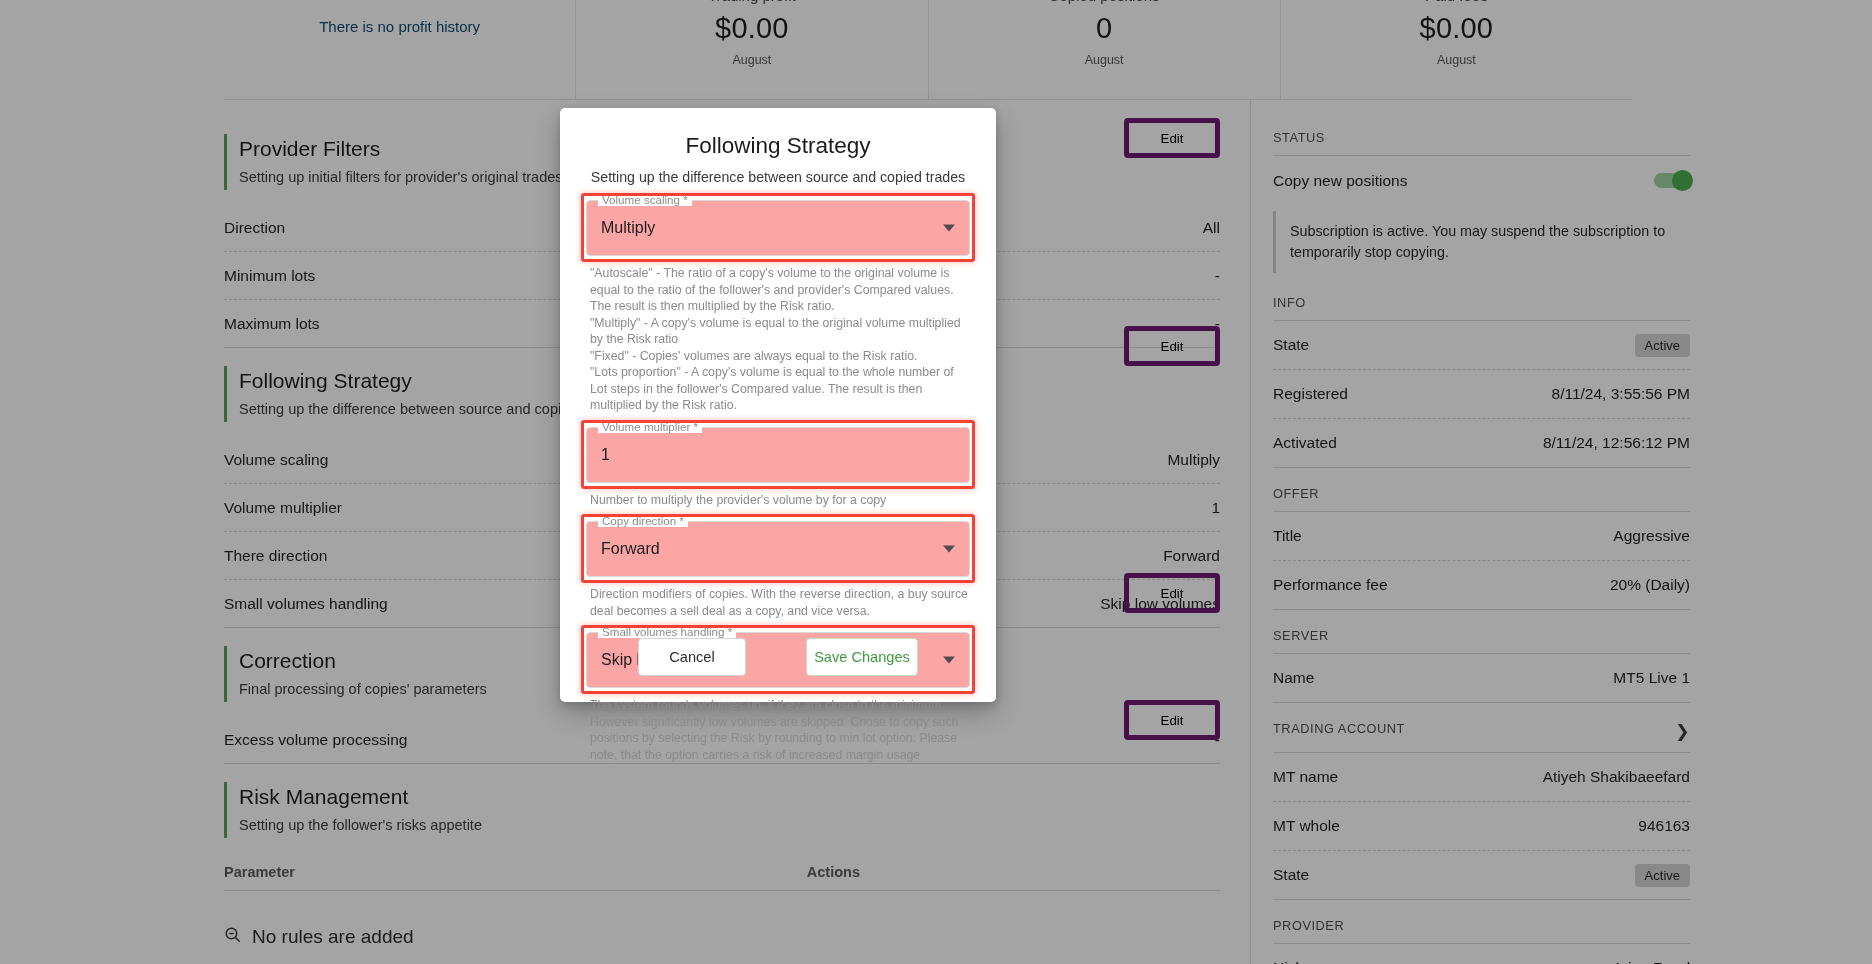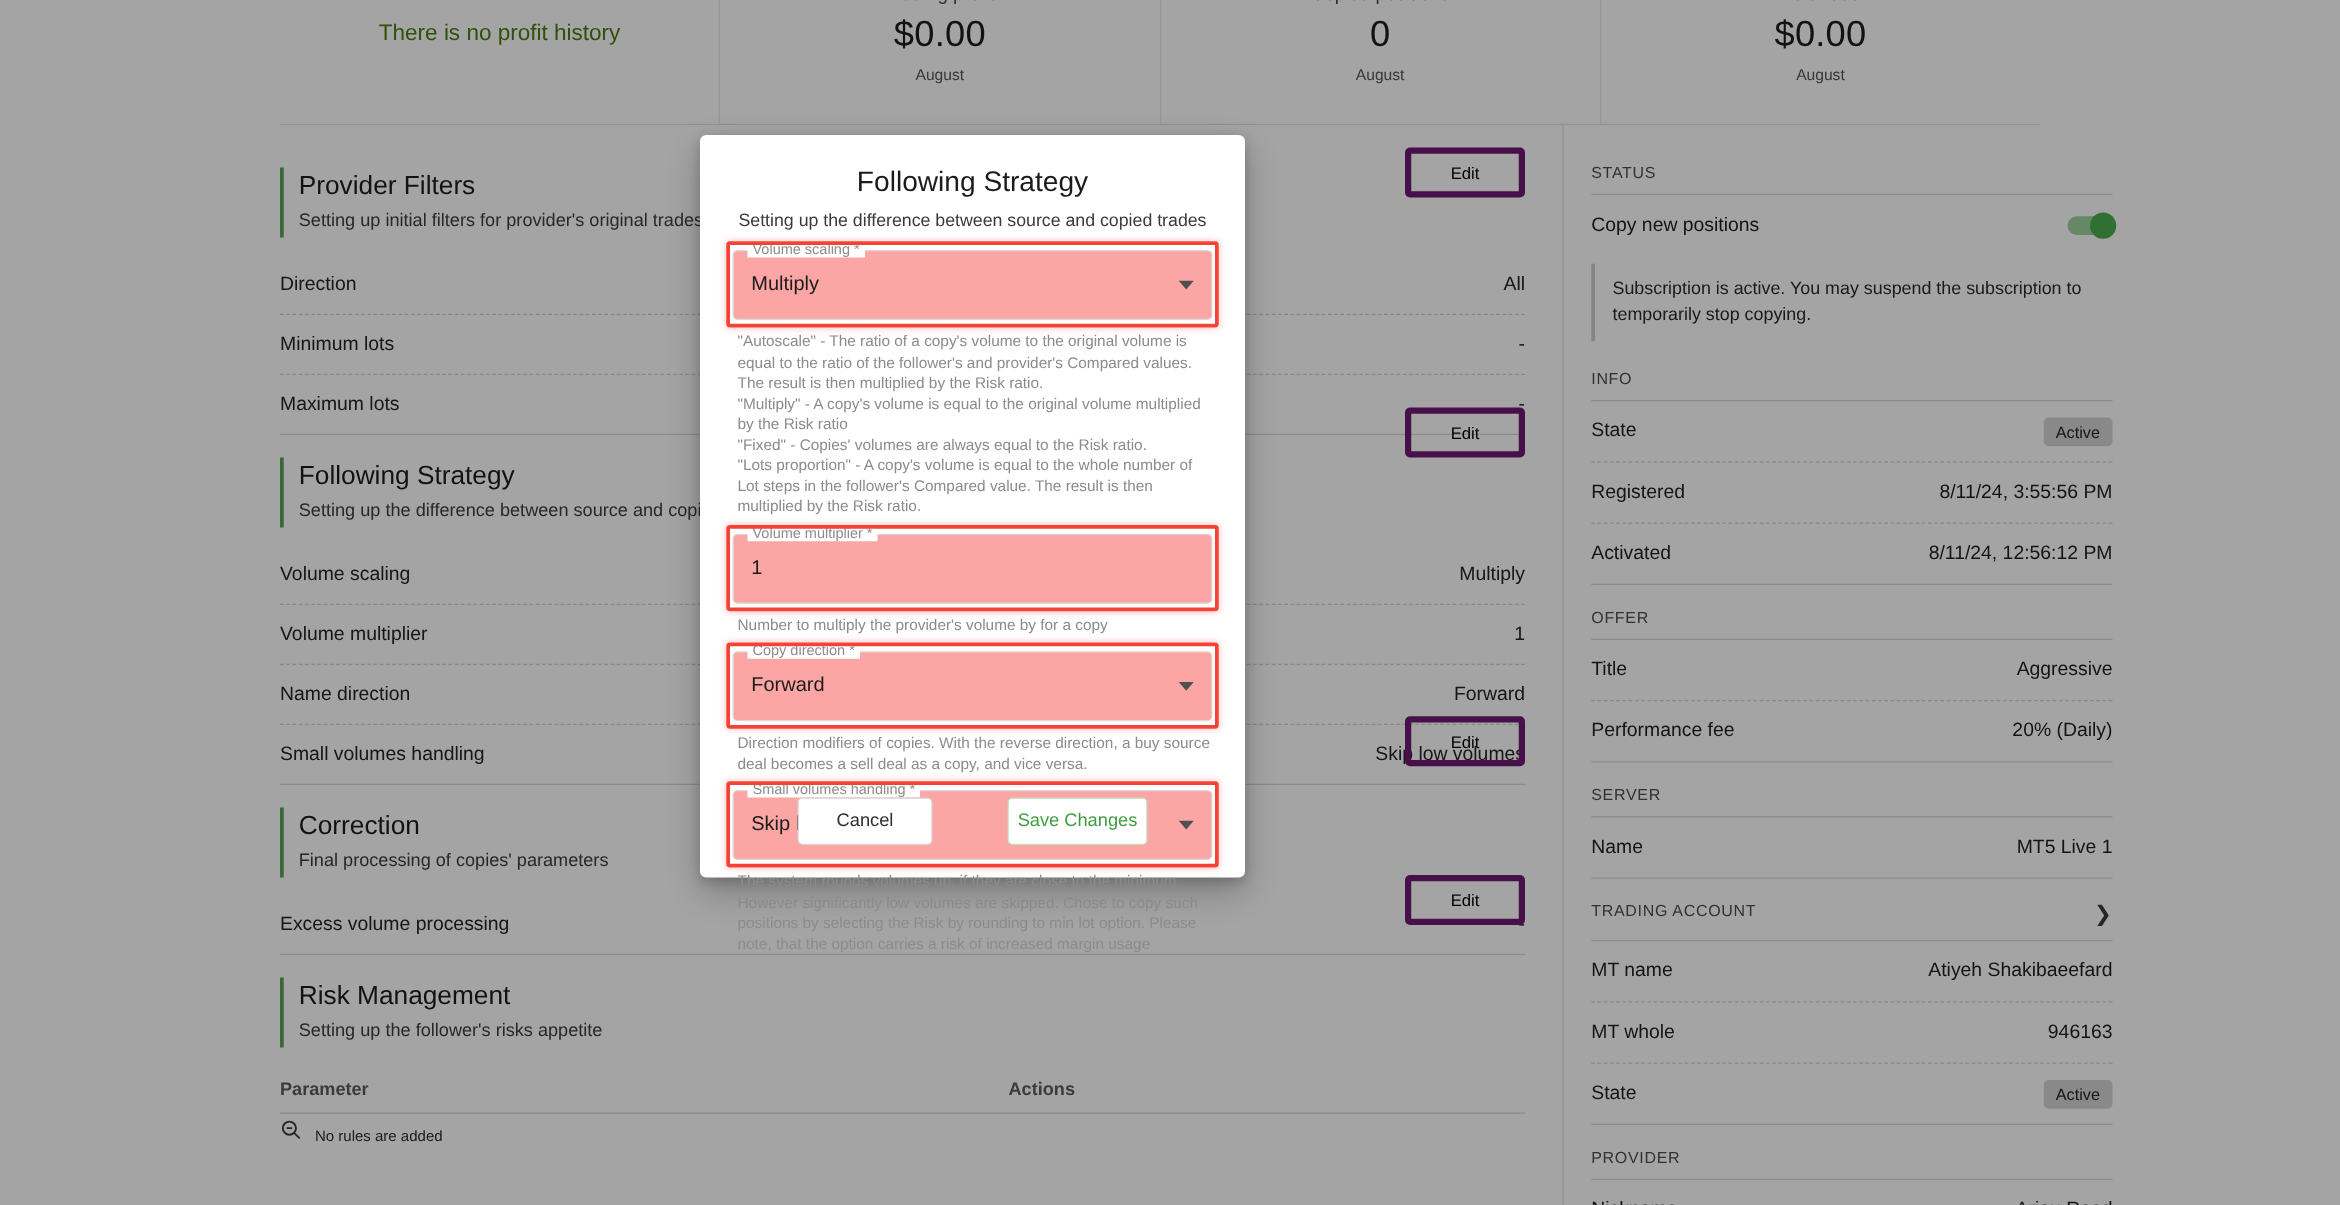--- a/index.html
+++ b/index.html
@@ -30,21 +30,21 @@
     flex: 1 1 0;
     display: flex; flex-direction: column;
     align-items: center; justify-content: center;
     border-right: 1px solid #e6e6e6;
     gap: 8px;
   }
   .stat-cell:last-child { border-right: none; }
   .stat-title { font-size: 15px; color: #4a4a4a; }
   .stat-value { font-size: 29px; color: #1d1d1d; font-weight: 400; letter-spacing: .2px;}
   .stat-sub { font-size: 12.5px; color: #575757; }
-  .no-history { font-size: 18px; color: #4d7c0f; }
+  .no-history { font-size: 15px; color: #0c4a6e; }
 
   
   .body-cols {
     position: absolute; left: 0; top: 100px;
     width: 1872px; height: 864px;
     display: flex;
   }
   .left-col {
     width: 1250px; padding-left: 224px; padding-right: 30px; padding-top: 16px;
   }
@@ -77,22 +77,22 @@
     background: transparent;
   }
   .rules-head {
     display: flex; justify-content: space-between;
     font-size: 14.5px; color: #5c5c5c;
     padding-bottom: 10px; border-bottom: 1px solid #d7d7d7;
     margin-top: 26px;
     font-weight: bold;
   }
   .rules-empty {
-    display: flex; align-items: flex-end; gap: 10px;
-    font-size: 12px; color: #2c2c2c; margin-top: 4px;
+    display: flex; align-items: flex-start; gap: 10px;
+    font-size: 19px; color: #2c2c2c; margin-top: 35px;
   }
 
   
   .grp-label {
     font-size: 12.8px; letter-spacing: .55px; color: #4f4f4f;
     padding: 18px 0 10px 0;
     border-bottom: 1px solid #d8d8d8;
   }
   .side-row {
     display: flex; align-items: center; justify-content: space-between;
@@ -246,21 +246,21 @@
           </div>
           <div class="param-row">
             <span>Volume scaling</span>
             <span class="val">Multiply</span>
           </div>
           <div class="param-row">
             <span>Volume multiplier</span>
             <span class="val">1</span>
           </div>
           <div class="param-row">
-            <span>Name direction</span>
+            <span>There direction</span>
             <span class="val">Forward</span>
           </div>
           <div class="param-row solid">
             <span>Small volumes handling</span>
             <span class="val">Skip low volumes</span>
           </div>
 
           <div class="sec-head">
             <div class="t">Correction</div>
             <div class="d">Final processing of copies' parameters</div>

